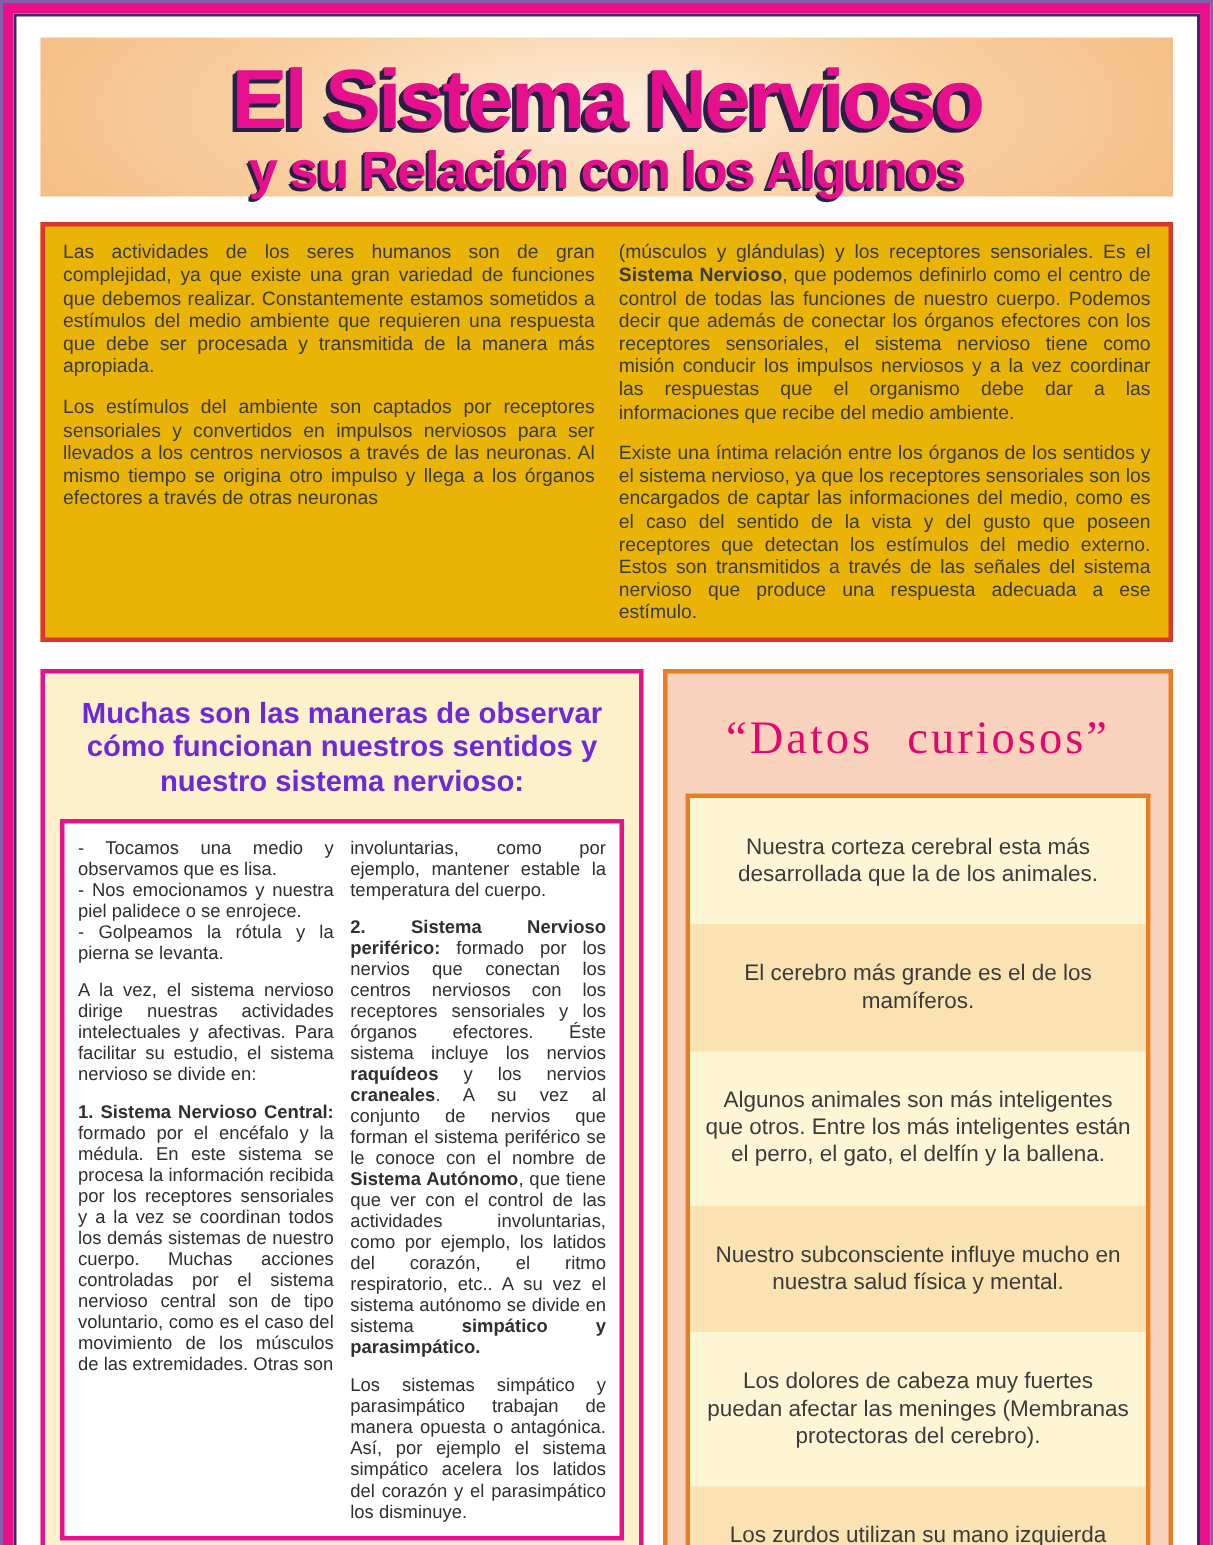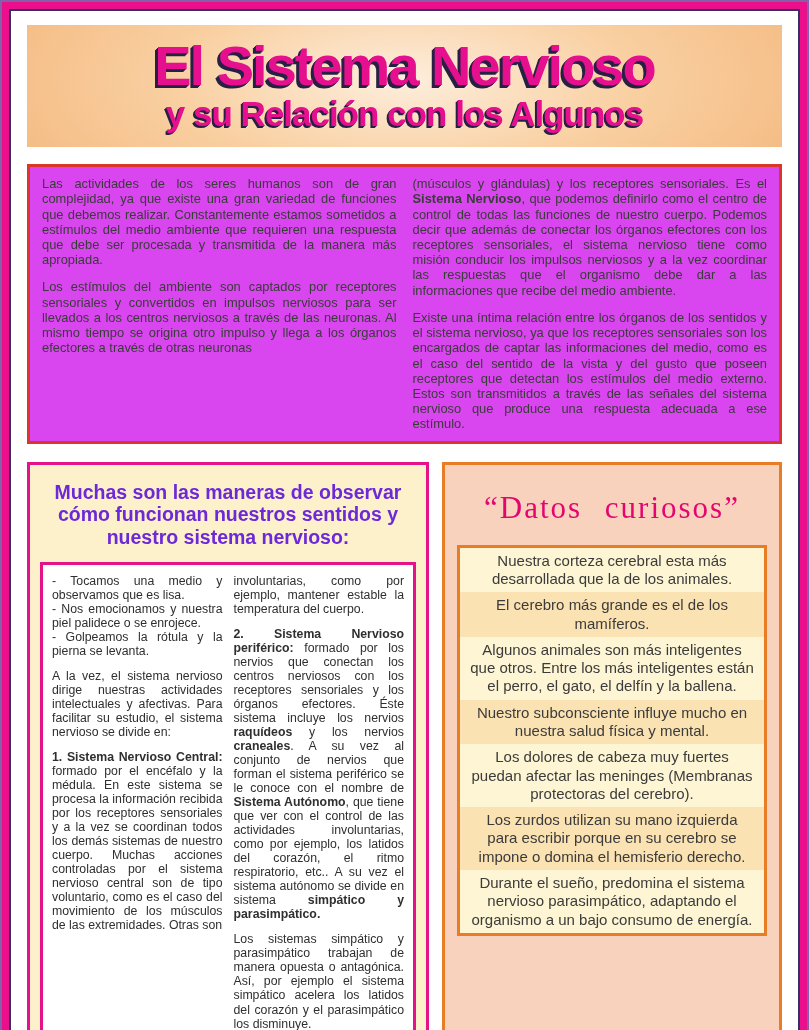--- a/index.html
+++ b/index.html
@@ -6,34 +6,34 @@
   body{width:809px;font-family:"Liberation Sans",sans-serif;}
   *{box-sizing:border-box;}
 
   .frame-outer{border:2px solid #8361a9;}
   .frame-band{border:7px solid #ec0f8c;}
   .frame-inner{border:2px solid #3a2c66;background:#ffffff;padding:14px 16px 16px;}
 
   
   .banner{
     background:radial-gradient(ellipse 55% 130% at 50% 45%,#fdeedd 0%,#f9d0a2 55%,#f5bd86 100%);
-    text-align:center;padding:12px 0 16px;
+    text-align:center;padding:12px 0 0;
   }
   .title{
     font-size:56px;font-weight:bold;color:#e60f8d;letter-spacing:-2px;line-height:1.02;
     text-shadow:-3px 3px 0 #262044,-2px 2px 0 #262044,-1px 1px 0 #262044;
   }
   .subtitle{
     font-size:35px;font-weight:bold;color:#e60f8d;letter-spacing:-1px;line-height:1.0;margin-top:2px;
     text-shadow:-2px 2px 0 #262044,-1px 1px 0 #262044;
   }
 
   
   .intro-box{
-    margin-top:17px;border:3px solid #da372a;background:#d946ef;
+    margin-top:17px;border:3px solid #da372a;background:#eab308;
     padding:9px 12px;display:flex;gap:16px;
     color:#3b3b3b;font-size:12.9px;line-height:1.18;text-align:justify;
   }
   .intro-box .col{flex:1;}
   .intro-box p{margin:0 0 12px;}
   .intro-box p:last-child{margin-bottom:0;}
 
   
   .lower{display:flex;gap:13px;margin-top:18px;align-items:stretch;}
 
@@ -52,21 +52,21 @@
   .observe-inner p.tight{margin:0;}
   .observe-inner p:last-child{margin-bottom:0;}
 
   
   .datos-panel{flex:1;border:3px solid #e87d26;background:#f9d2bd;padding:12px;}
   .datos-heading{
     font-family:"Liberation Serif",serif;color:#e3066f;font-size:31px;text-align:center;
     letter-spacing:2px;word-spacing:13px;margin:13px 0 19px;font-weight:normal;
   }
   .facts-box{border:3px solid #e87d26;background:#fdf5d3;}
-  .fact{padding:4px 10px;font-size:15px;line-height:1.22;text-align:center;color:#3b3b3b;}
+  .fact{padding:24px 10px;font-size:15px;line-height:1.22;text-align:center;color:#3b3b3b;}
   .fact.alt{background:#fae2b2;}
 </style>
 </head>
 <body>
 
 <div class="frame-outer">
   <div class="frame-band">
     <div class="frame-inner">
 
       <header class="banner">

